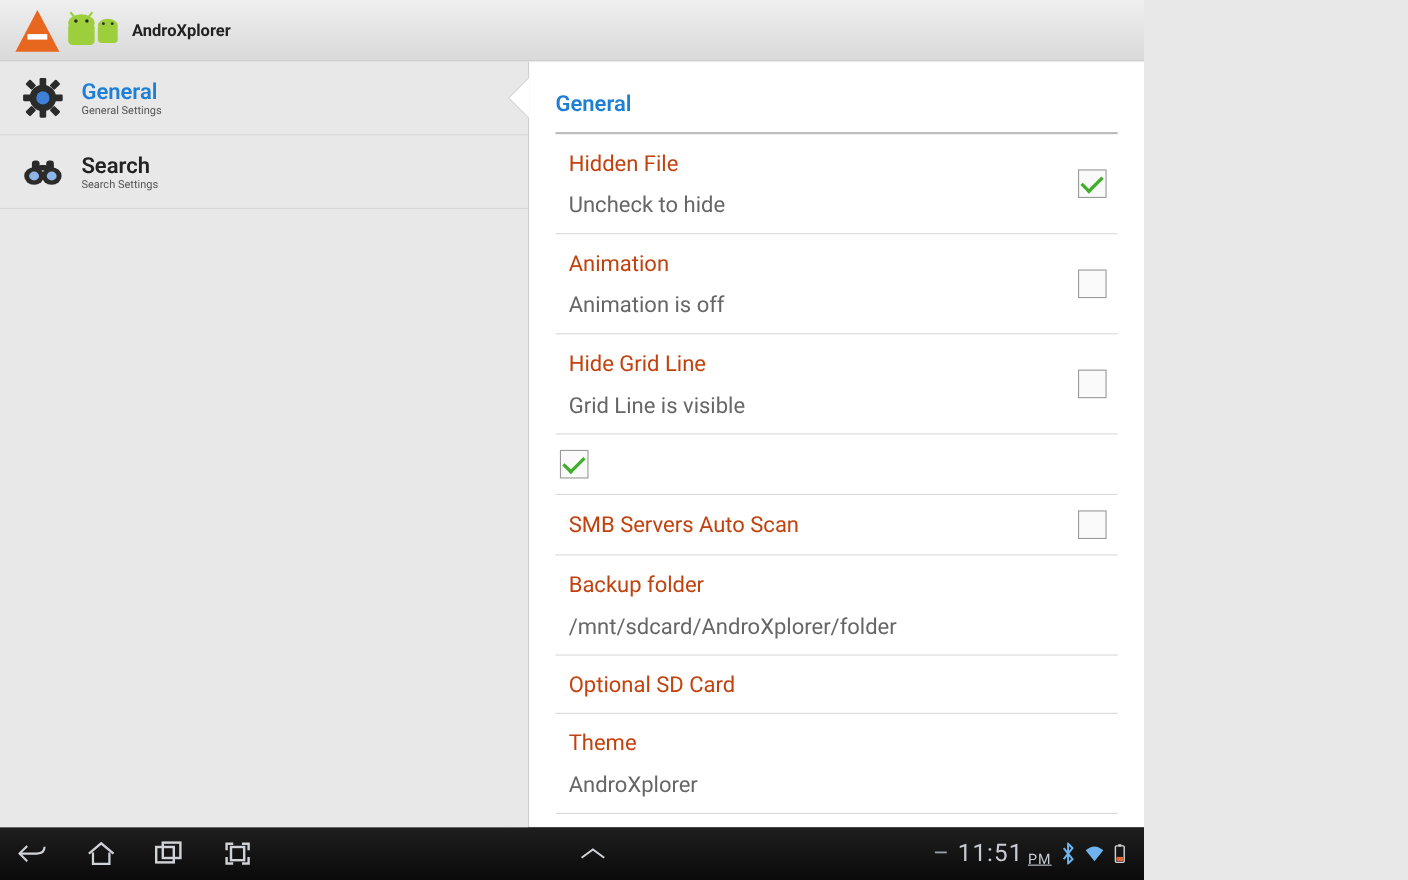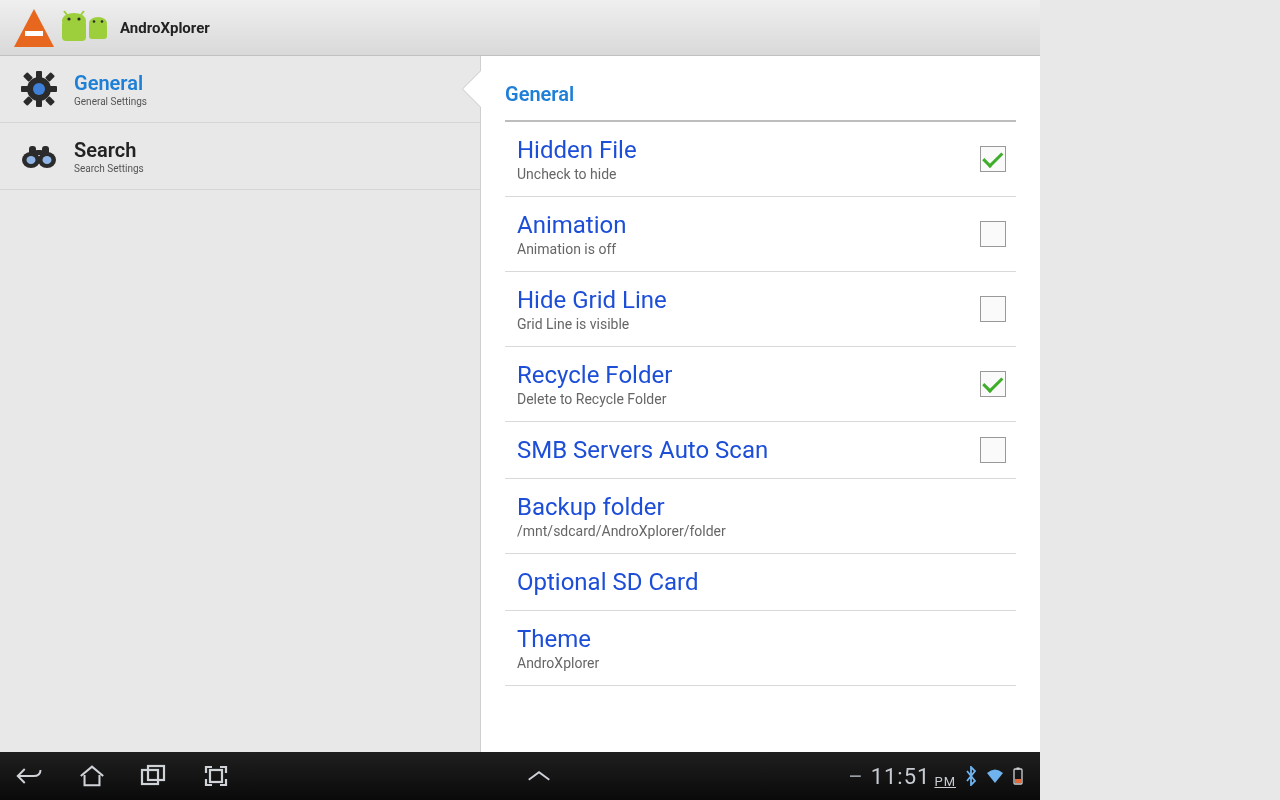--- a/index.html
+++ b/index.html
@@ -87,22 +87,22 @@
     display: flex; align-items: center;
     padding: 14px 4px;
     border-bottom: 1px solid #d9d9d9;
     cursor: pointer;
   }
   .setting .labels {
     flex: 1;
     display: flex; flex-direction: column;
     padding-left: 8px;
   }
-  .setting .title { font-size: 24px; color: #1d4ed8; }
-  .setting .sub   { font-size: 14px; color: #666; margin-top: 2px; }
+  .setting .title { font-size: 20px; color: #c2410c; }
+  .setting .sub   { font-size: 20px; color: #666; margin-top: 14px; }
   .checkbox {
     width: 26px; height: 26px;
     border: 1px solid #999;
     background: #fafafa;
     margin-right: 6px;
     display: flex; align-items: center; justify-content: center;
   }
   .checkbox.checked::after {
     content: "";
     width: 16px; height: 8px;
@@ -235,24 +235,20 @@
 
         <div class="setting">
           <div class="labels">
             <span class="title">Hide Grid Line</span>
             <span class="sub">Grid Line is visible</span>
           </div>
           <div class="checkbox"></div>
         </div>
 
         <div class="setting">
-          <div class="labels">
-            <span class="title">Recycle Folder</span>
-            <span class="sub">Delete to Recycle Folder</span>
-          </div>
           <div class="checkbox checked"></div>
         </div>
 
         <div class="setting">
           <div class="labels">
             <span class="title">SMB Servers Auto Scan</span>
           </div>
           <div class="checkbox"></div>
         </div>
 

